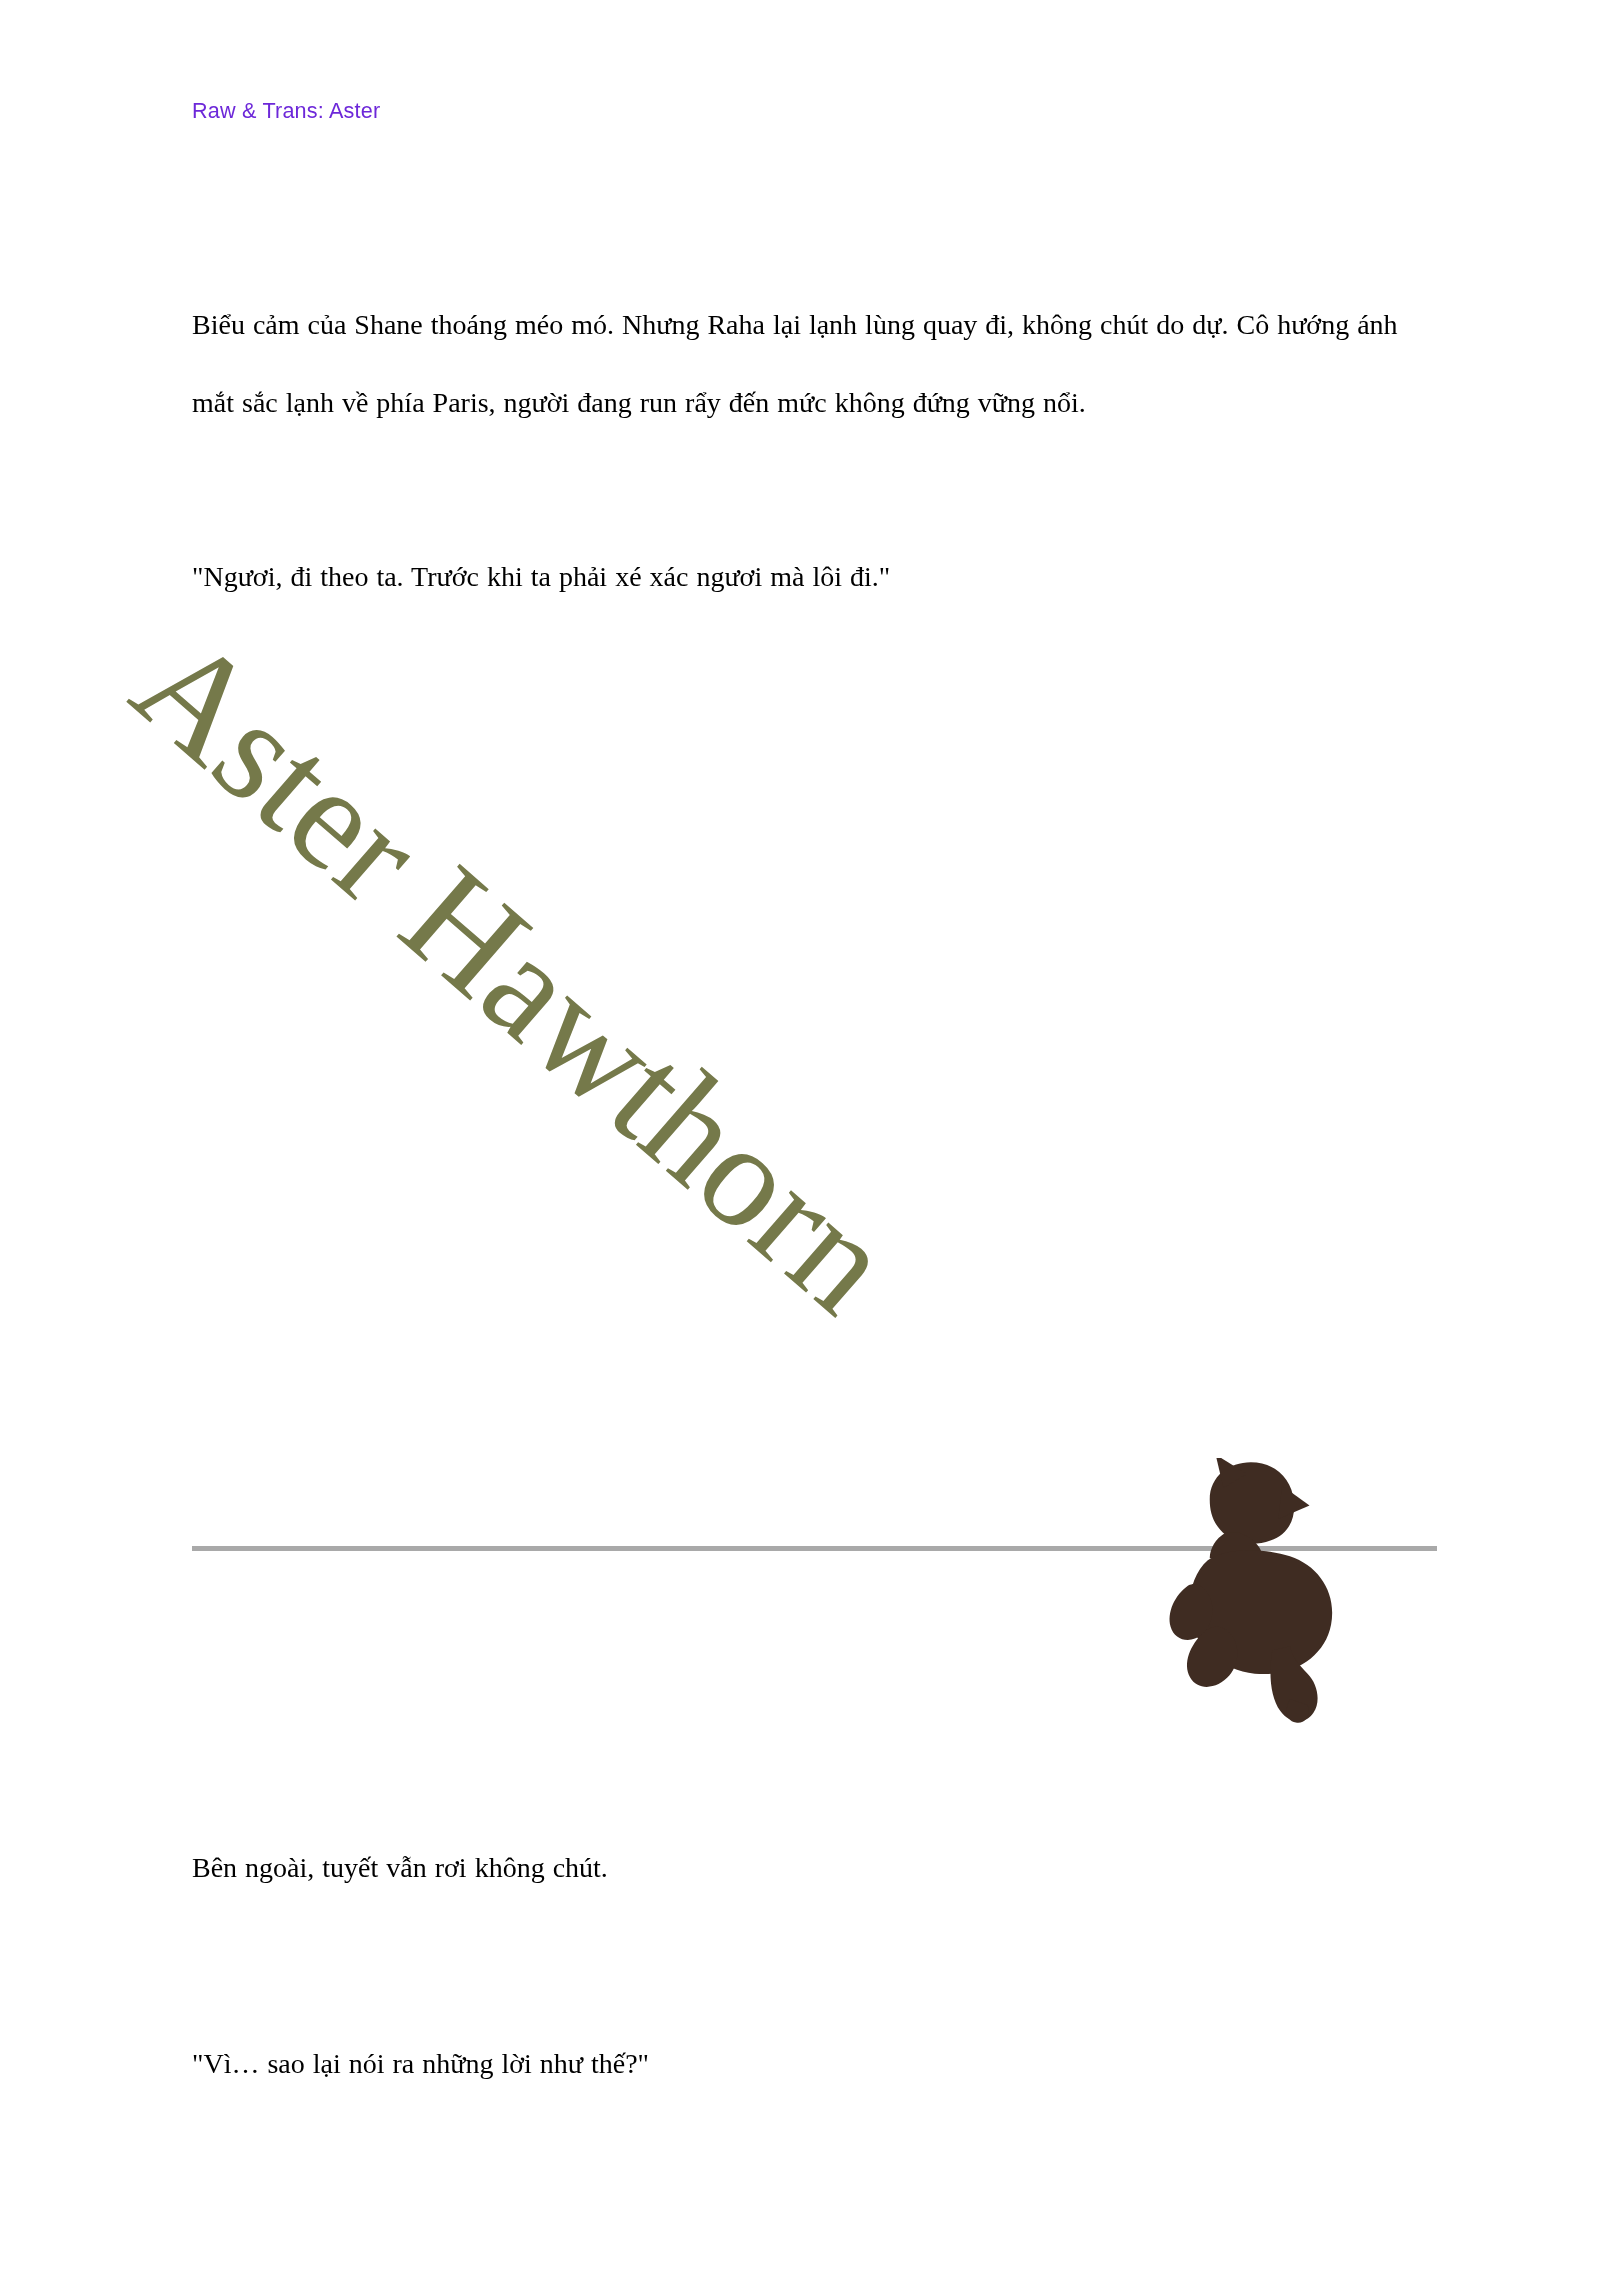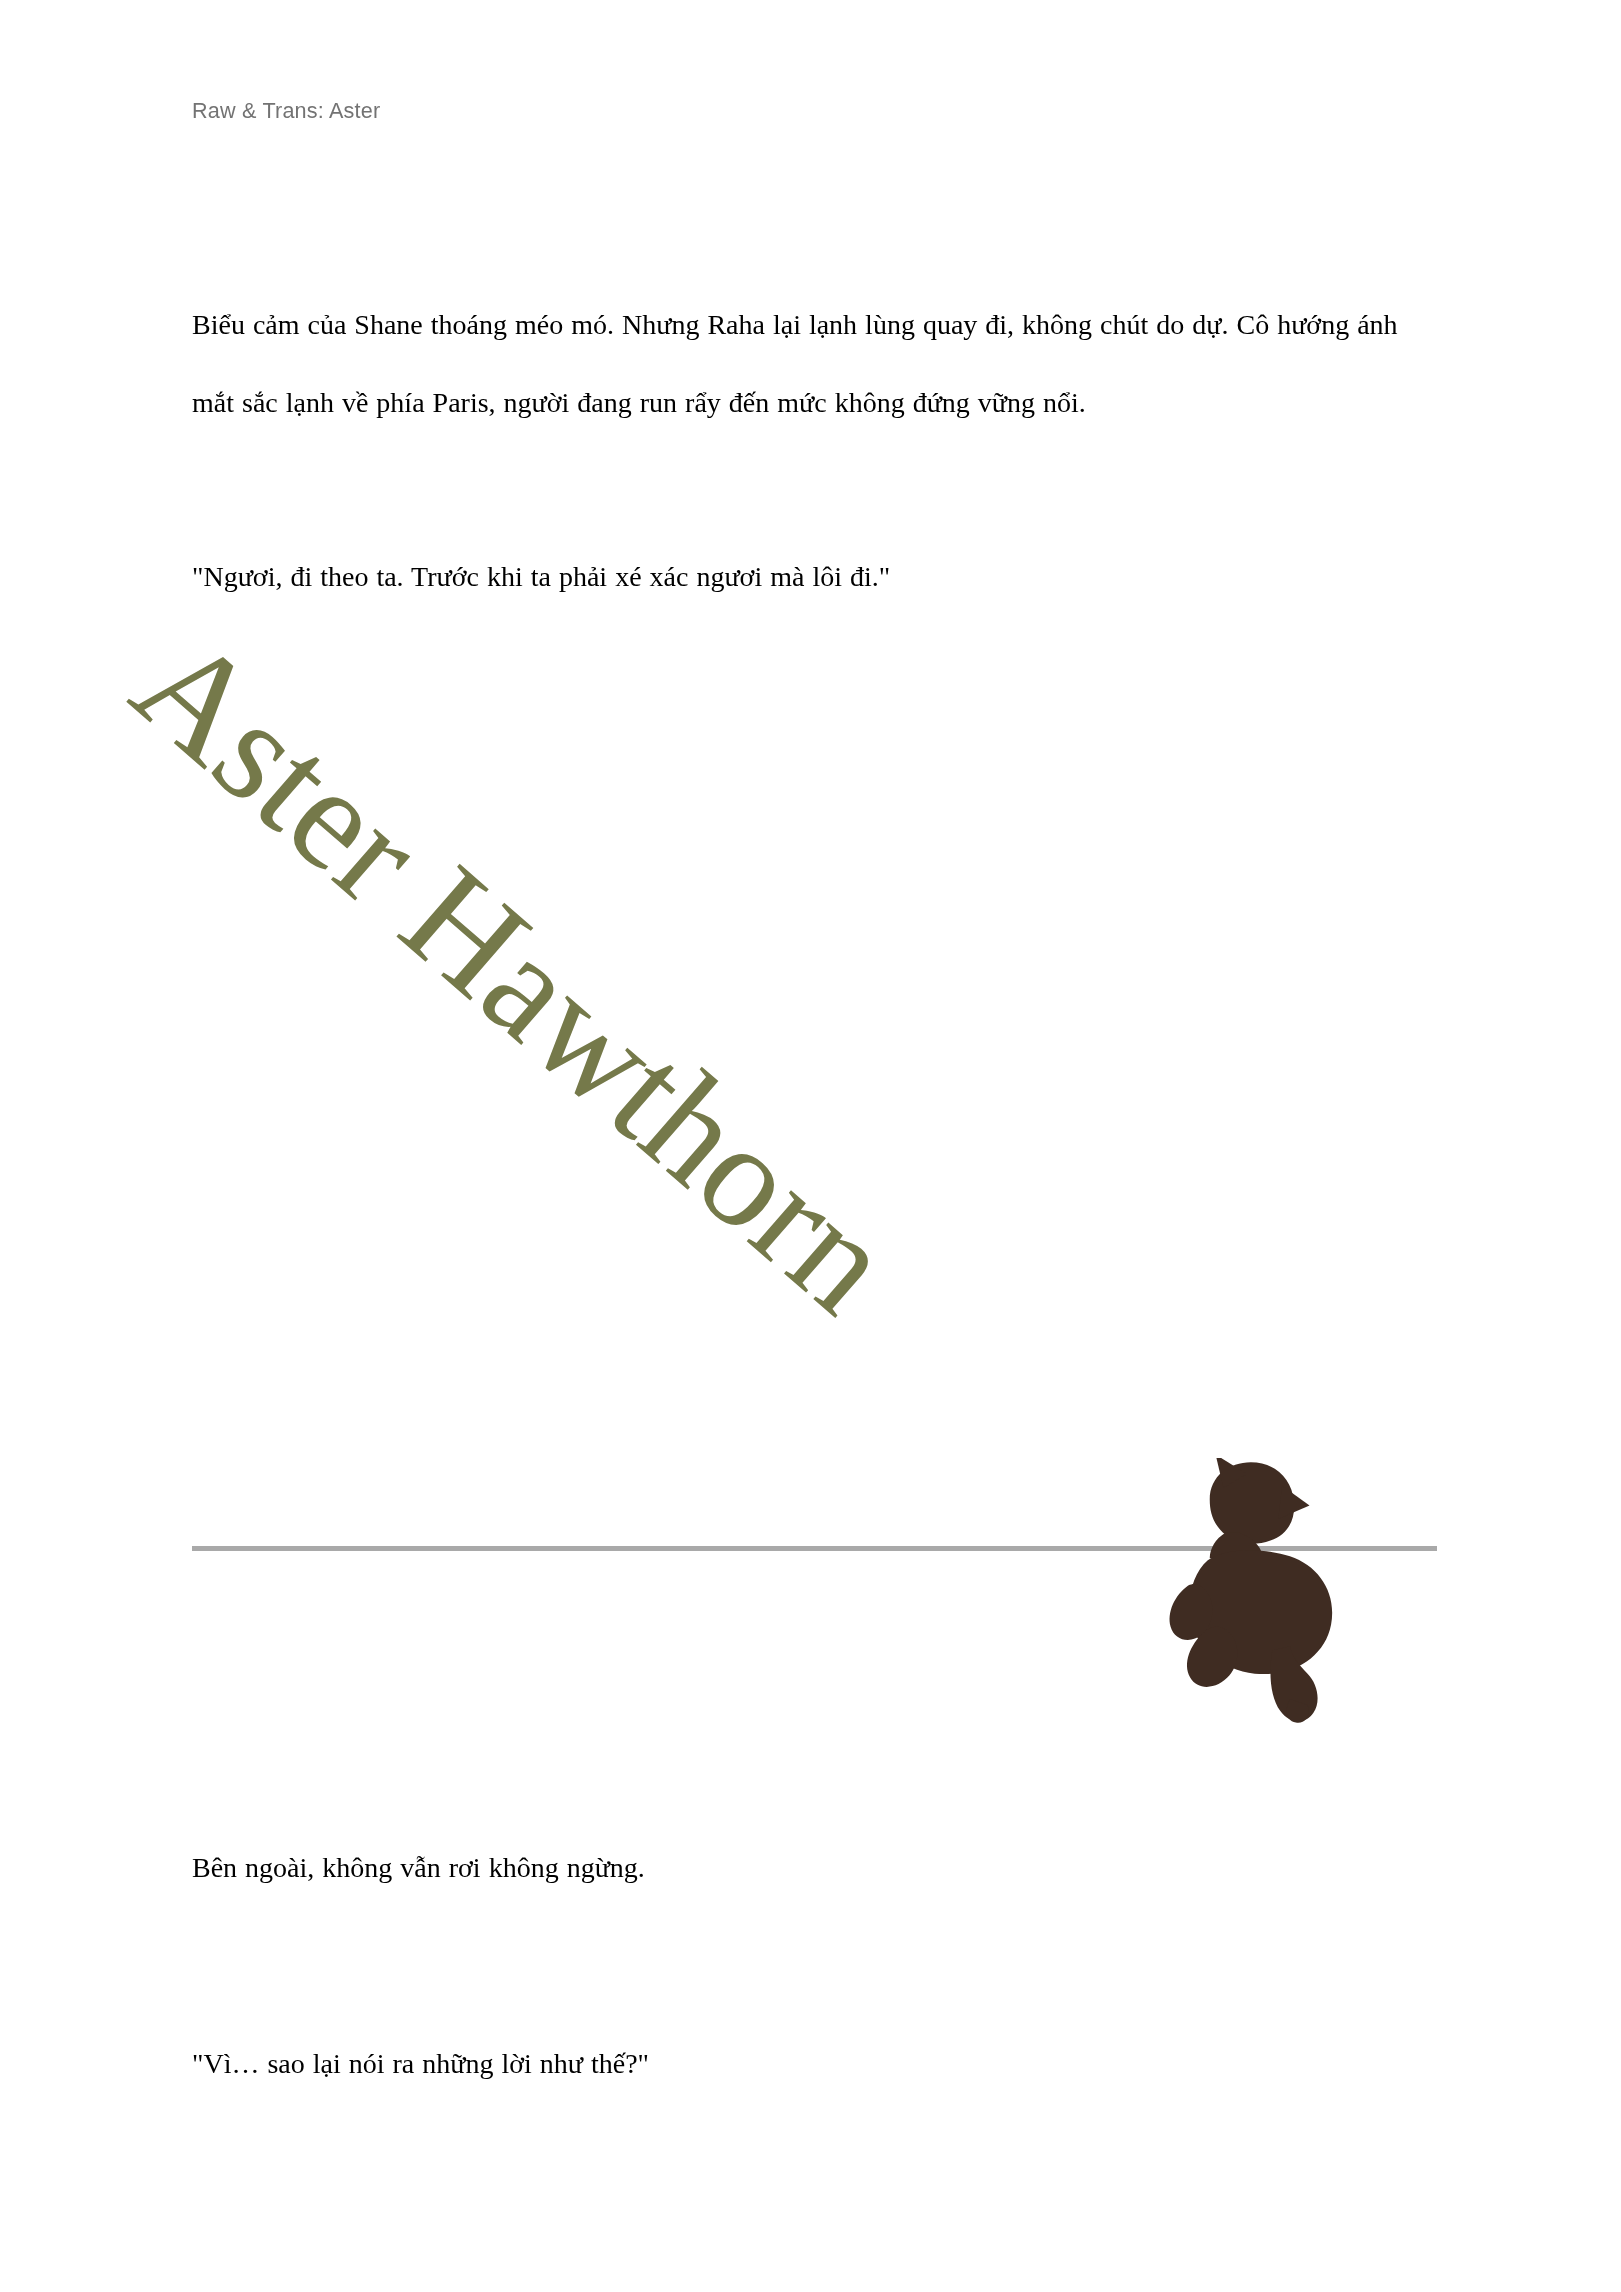--- a/index.html
+++ b/index.html
@@ -18,21 +18,21 @@
     overflow: hidden;
   }
 
   
   .running-header {
     position: absolute;
     left: 192px;
     top: 98px;
     font-family: "Liberation Sans", "DejaVu Sans", sans-serif;
     font-size: 21.6px;
-    color: #737373;
+    color: #6d28d9;
     letter-spacing: 0.2px;
     white-space: nowrap;
   }
 
   
   .watermark {
     position: absolute;
     left: 147px;
     top: 549px;
     width: 1176px;
@@ -147,19 +147,19 @@
           <path d="M122 196 C118 220 120 244 130 258 C140 272 156 272 164 260
                    C172 248 168 230 158 220 C148 210 142 202 140 192 Z"></path>
 
           <path d="M140 246 C134 258 136 268 146 270 C156 272 162 262 158 252 Z"></path>
         </g>
       </svg>
     </div>
   </div>
 
   <div class="content" style="top:1829px;">
-    <p class="para">Bên ngoài, không vẫn rơi không ngừng.</p>
+    <p class="para">Bên ngoài, tuyết vẫn rơi không chút.</p>
     <div class="gap-lg"></div>
     <p class="para">"Vì… sao lại nói ra những lời như thế?"</p>
   </div>
 
 </div>
 
 
 </body></html>

